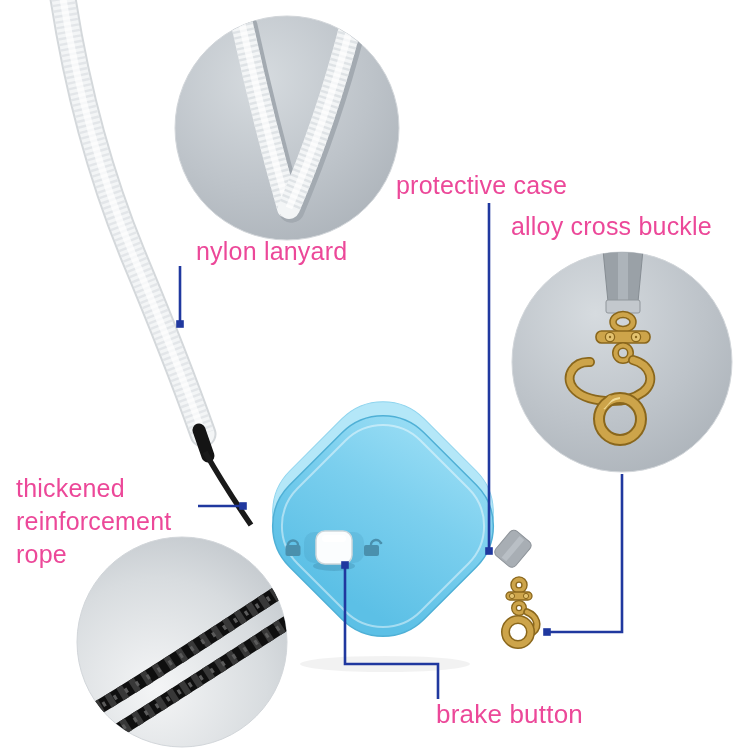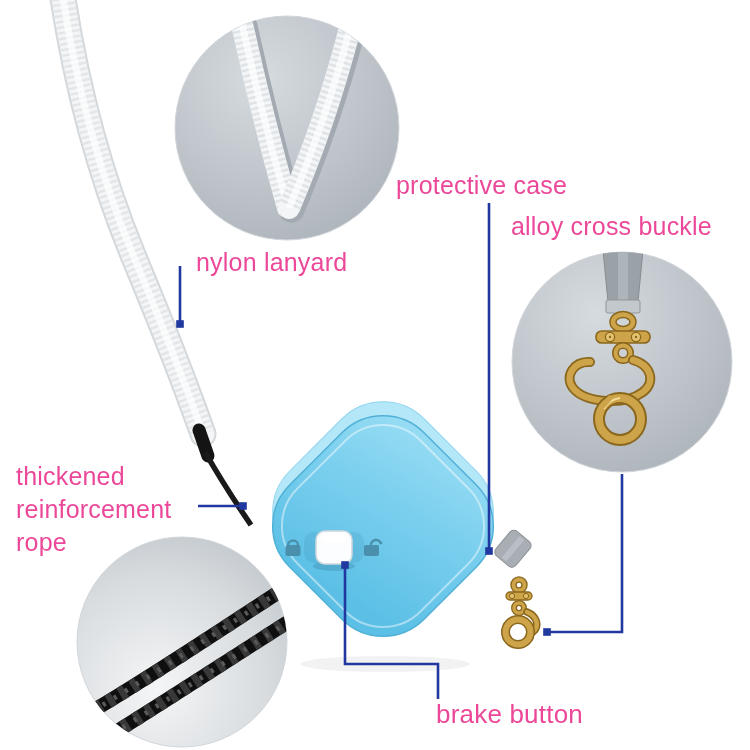--- a/index.html
+++ b/index.html
@@ -164,19 +164,19 @@
     </g>
     <g fill="#20389f">
       <rect x="176.2" y="320.2" width="7.6" height="7.6"></rect>
       <rect x="485.2" y="547.2" width="7.6" height="7.6"></rect>
       <rect x="543.2" y="628.2" width="7.6" height="7.6"></rect>
       <rect x="239.2" y="502.2" width="7.6" height="7.6"></rect>
       <rect x="341.2" y="561.2" width="7.6" height="7.6"></rect>
     </g>
   </svg>
 
-  <div class="label" style="left:196px;top:248px;text-align:center;">nylon lanyard</div>
+  <div class="label" style="left:196px;top:237px;text-align:center;">nylon lanyard</div>
   <div class="label" style="left:396px;top:171px;">protective case</div>
   <div class="label" style="left:511px;top:212px;">alloy cross buckle</div>
-  <div class="label multiline" style="left:16px;top:460px;width:185px;">thickened reinforcement rope</div>
+  <div class="label multiline" style="left:16px;top:472px;width:185px;">thickened reinforcement rope</div>
   <div class="label" style="left:424px;top:700px;font-size:26px;margin-left:12px;">brake button</div>
 
 </div>
 
 </body></html>

